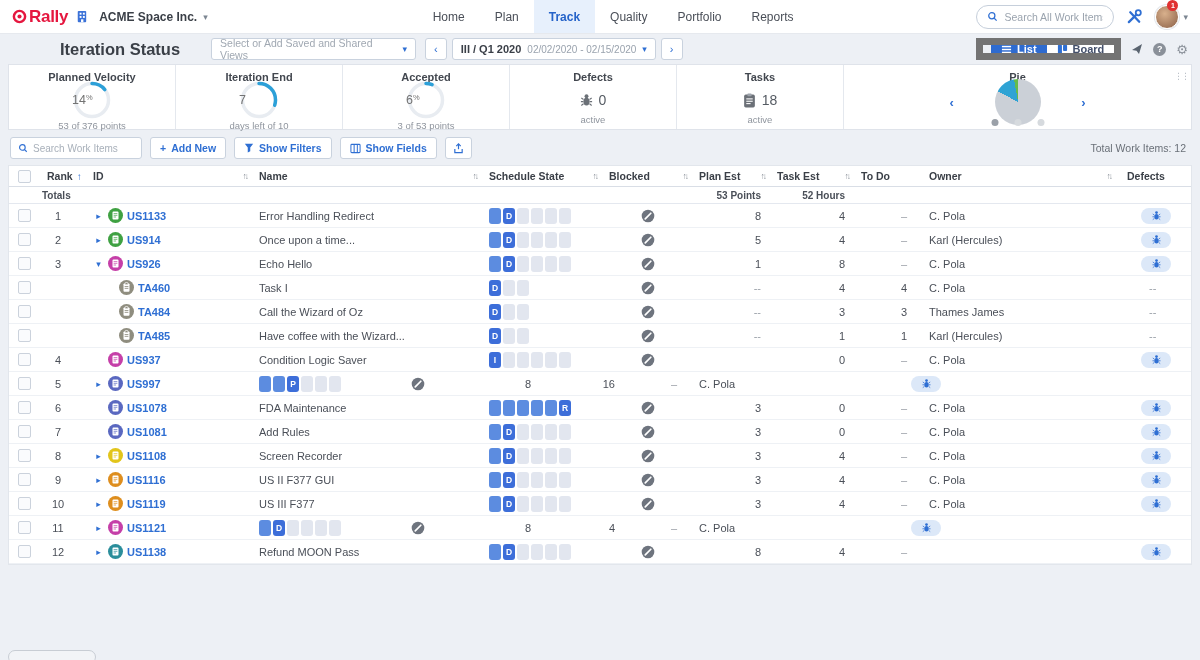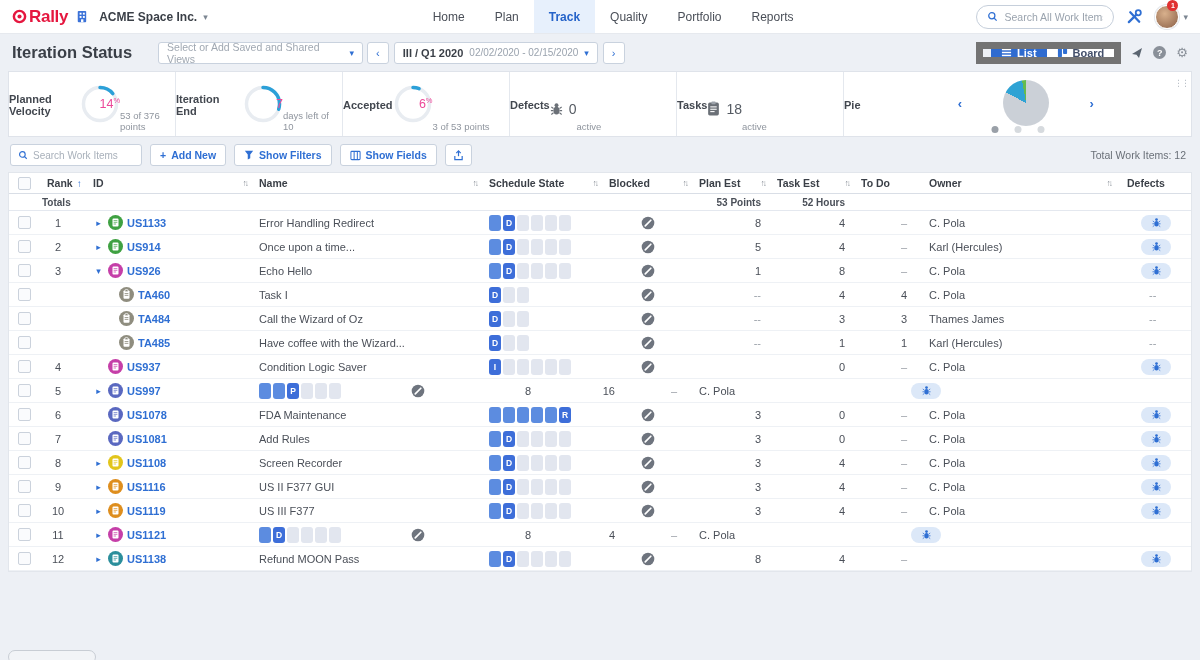--- a/index.html
+++ b/index.html
@@ -17,46 +17,46 @@
   .navtab.active{background:#E7F0FC;color:#2563C9;font-weight:bold;}
   .topnav-right{display:flex;align-items:center;gap:12px;margin-left:auto;}
   .global-search{display:flex;align-items:center;gap:6px;width:138px;height:24px;border:1px solid #C6CFDB;border-radius:13px;padding:0 10px;background:#fff;color:#2F6FD3;}
   .global-search input{border:none;outline:none;font-size:10.5px;width:100%;color:#4A4F58;background:transparent;font-family:inherit;}
   .global-search input::placeholder{color:#9AA3AE;}
   .avatar-wrap{position:relative;display:flex;align-items:center;gap:4px;}
   .avatar{width:24px;height:24px;border-radius:50%;background:radial-gradient(circle at 40% 35%,#D8B08C,#8A5F46);border:1.5px solid #fff;box-shadow:0 0 0 1px #E2E6EC;}
   .notif{position:absolute;top:-5px;left:12px;background:#E03131;color:#fff;font-size:7px;font-weight:bold;width:11px;height:11px;border-radius:50%;display:flex;align-items:center;justify-content:center;}
 
   
-  .subheader{height:37px;display:flex;align-items:center;padding:0 12px;gap:4px;}
+  .subheader{height:30px;display:flex;align-items:center;padding:0 12px;gap:9px;margin-left:48px;}
   .page-title{font-size:16.5px;font-weight:bold;color:#3A3F47;}
   .views-select{width:205px;height:22px;background:#fff;border:1px solid #C9D2DE;border-radius:3px;display:flex;align-items:center;padding:0 8px;font-size:10.5px;color:#A0A8B2;cursor:pointer;margin-left:22px;}
   .views-select .chev{margin-left:auto;color:#2F6FD3;}
   .iter-group{display:flex;align-items:center;gap:5px;}
   .iter-btn{height:22px;background:#fff;border:1px solid #C9D2DE;border-radius:3px;display:flex;align-items:center;padding:0 8px;font-size:11px;cursor:pointer;color:#2F6FD3;}
   .iter-main{gap:6px;}
   .iter-name{font-weight:bold;color:#3A3F47;font-size:11px;}
   .iter-dates{color:#9AA3AE;font-size:10px;}
   .subheader-right{margin-left:auto;display:flex;align-items:center;gap:10px;}
   .seg{display:flex;height:22px;border-radius:0;overflow:hidden;border:7px solid #737373;padding-left:8px;}
   .seg-btn{display:flex;align-items:center;gap:5px;padding:0 10px;font-size:11px;font-weight:bold;cursor:pointer;background:#fff;color:#44506B;}
   .seg-btn.active{background:#2E6BD0;color:#fff;border:none;}
   .mini-icon{color:#8A9099;font-size:13px;display:flex;align-items:center;cursor:pointer;}
   .help-circle{width:13px;height:13px;border-radius:50%;background:#8A9099;color:#fff;font-size:9px;font-weight:bold;display:flex;align-items:center;justify-content:center;}
 
   
   .stats{margin:0 8px;background:#fff;border:1px solid #DFE3EA;height:66px;display:flex;position:relative;}
-  .card{border-right:1px solid #E4E8EE;display:flex;flex-direction:row;align-items:center;padding:6px 0 4px;position:relative;}
+  .card{border-right:1px solid #E4E8EE;display:flex;flex-direction:column;align-items:center;padding:6px 0 4px;position:relative;}
   .card.w{width:167px;}
   .card.pie-card{flex:1;border-right:none;}
   .card-title{font-size:11px;color:#42474F;font-weight:bold;}
   .card-sub{font-size:9.5px;color:#8F959E;margin-top:auto;}
   .donut-wrap{position:relative;width:40px;height:40px;margin-top:-3px;}
   .donut{transform:rotate(-90deg);}
-  .donut-num{position:absolute;inset:0;display:flex;align-items:center;justify-content:flex-end;font-size:12.5px;color:#ec4899;}
+  .donut-num{position:absolute;inset:0;display:flex;align-items:center;justify-content:flex-start;font-size:12.5px;color:#737373;}
   .donut-num sup{font-size:7.5px;margin-top:-6px;}
   .icon-stat{display:flex;align-items:center;gap:6px;font-size:14px;color:#555B63;margin-top:9px;margin-bottom:2px;}
   .pie-inner{position:relative;width:100%;flex:1;display:flex;align-items:center;justify-content:center;}
   .pie-chart{width:46px;height:46px;border-radius:50%;margin-top:-4px;}
   .pie-chev{position:absolute;top:50%;transform:translateY(-60%);color:#2F6FD3;font-size:13px;font-weight:bold;cursor:pointer;}
   .pie-chev.l{left:calc(50% - 68px);}
   .pie-chev.r{right:calc(50% - 68px);}
   .dots{position:absolute;bottom:3px;left:50%;transform:translateX(-50%);display:flex;gap:16px;}
   .dot{width:7px;height:7px;border-radius:50%;background:#D6DADE;cursor:pointer;}
   .dot.active{background:#9AA0A8;}

